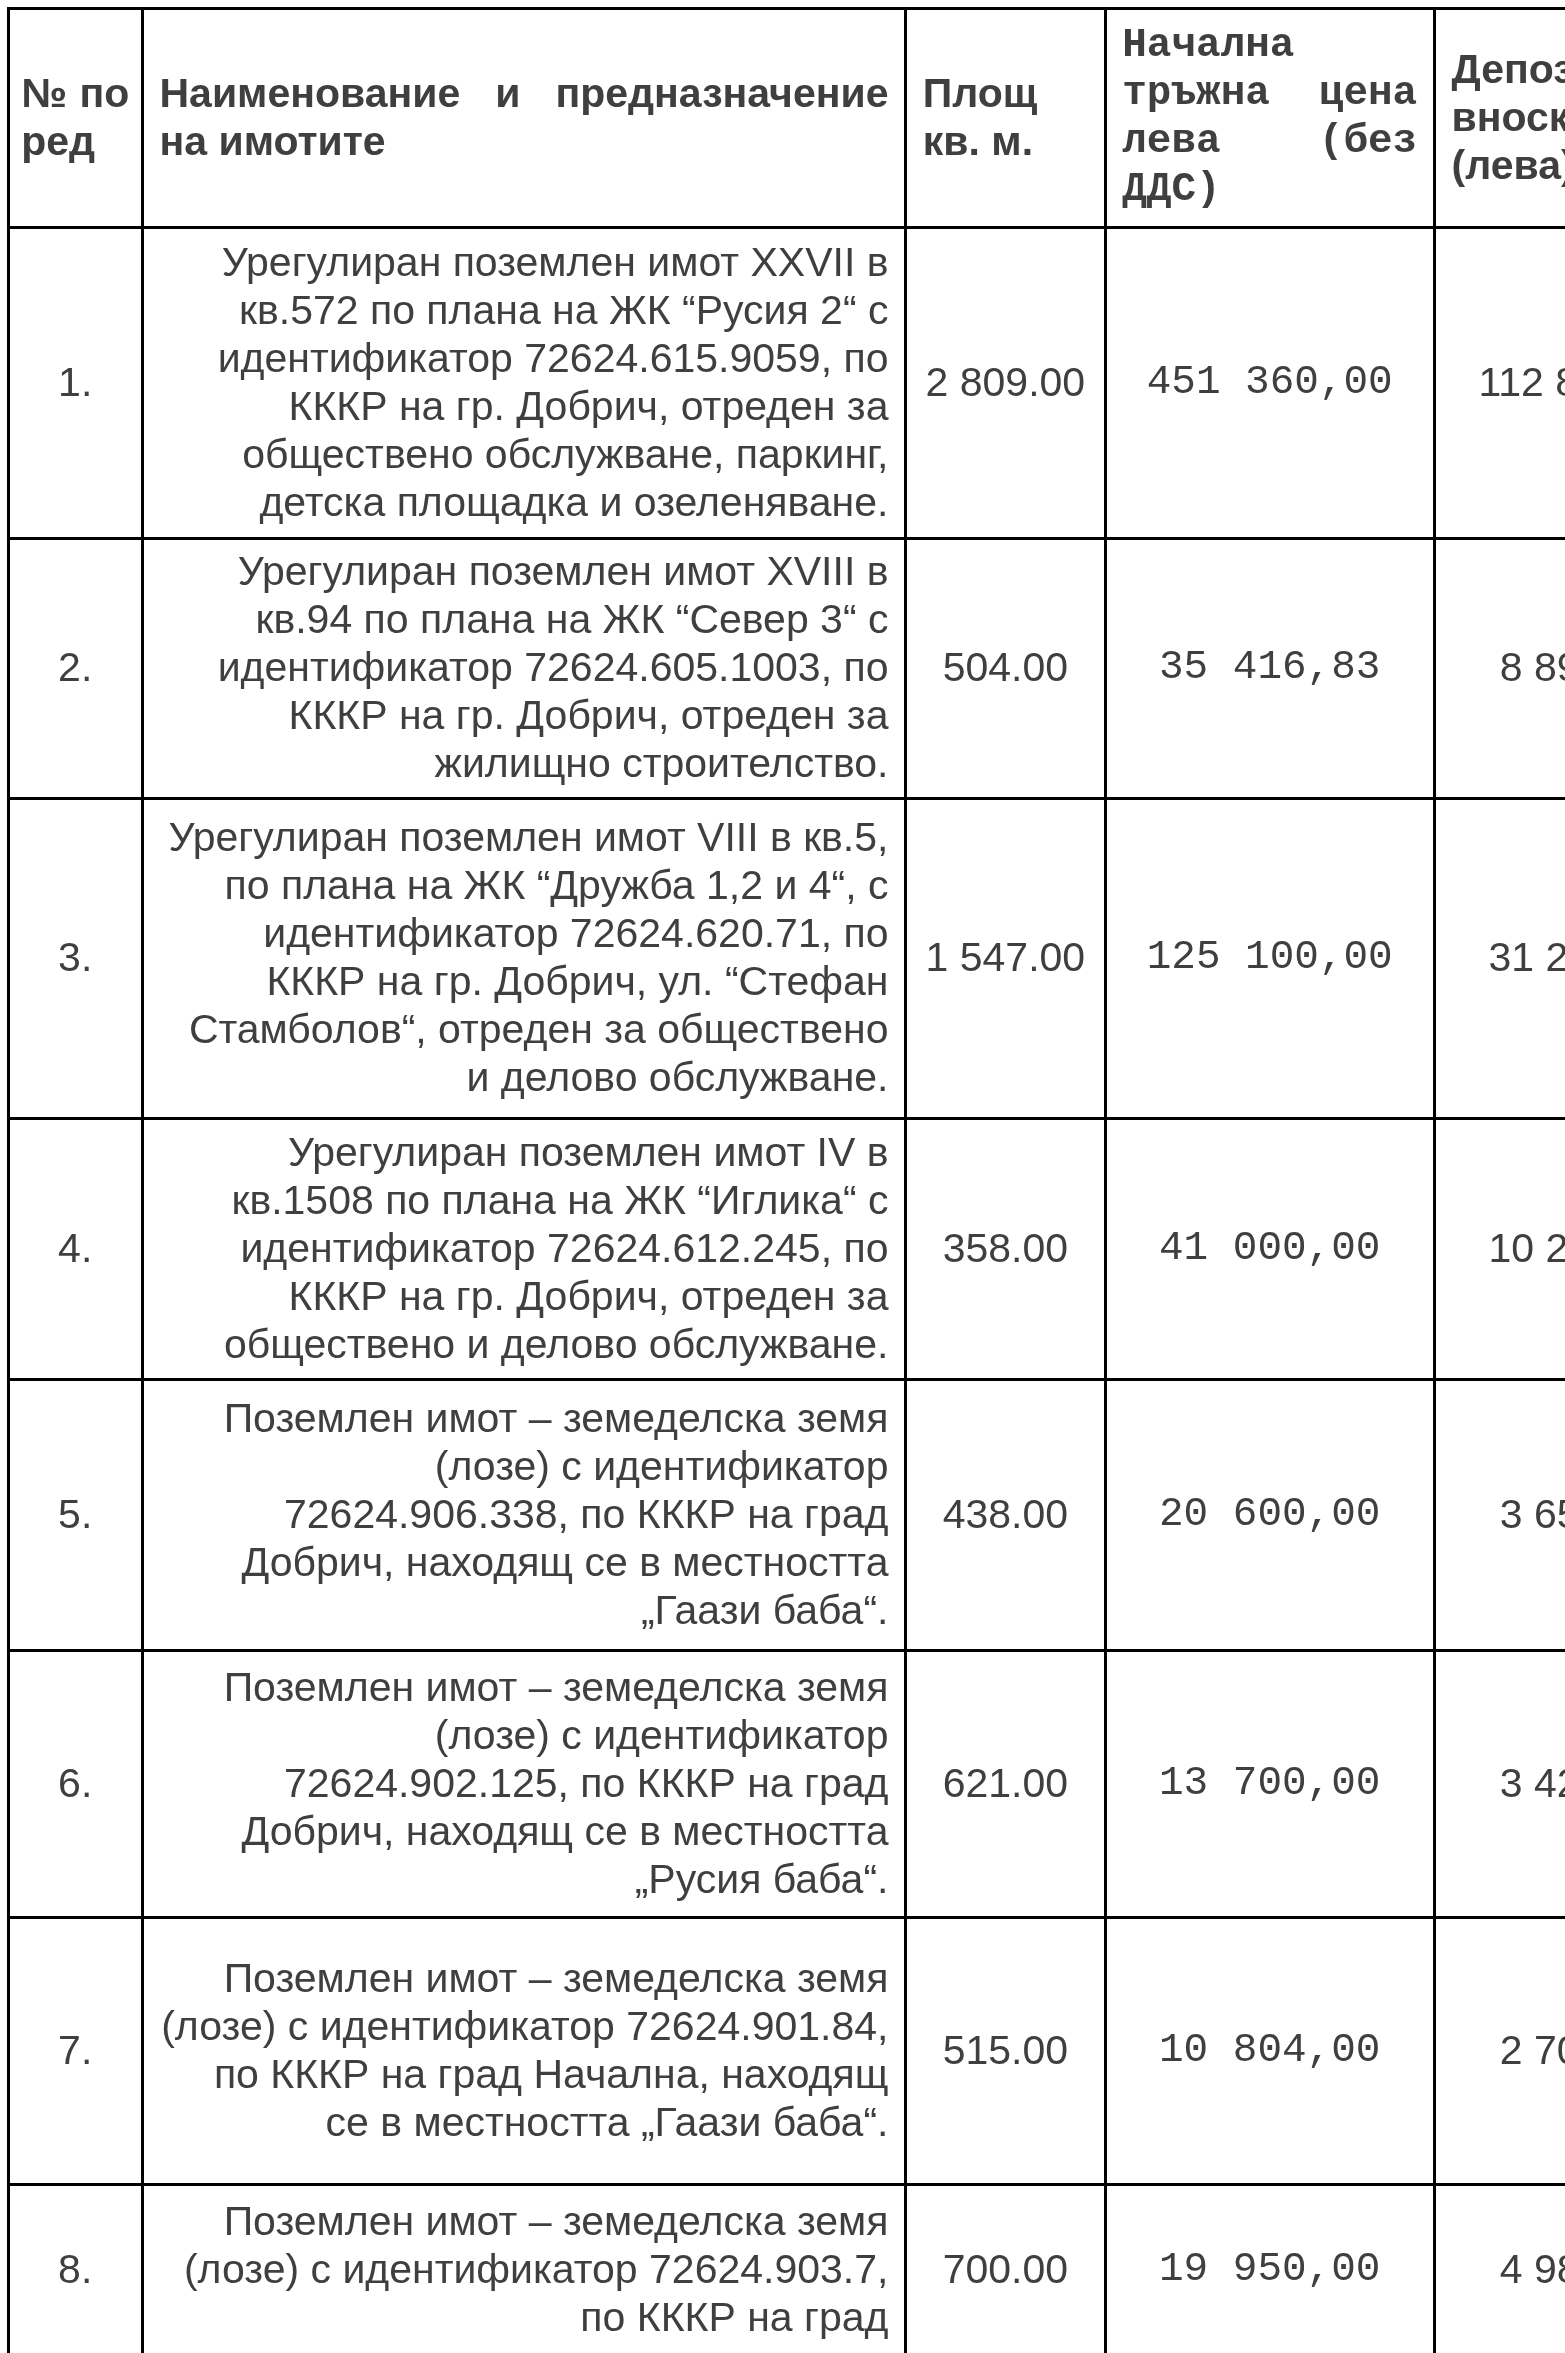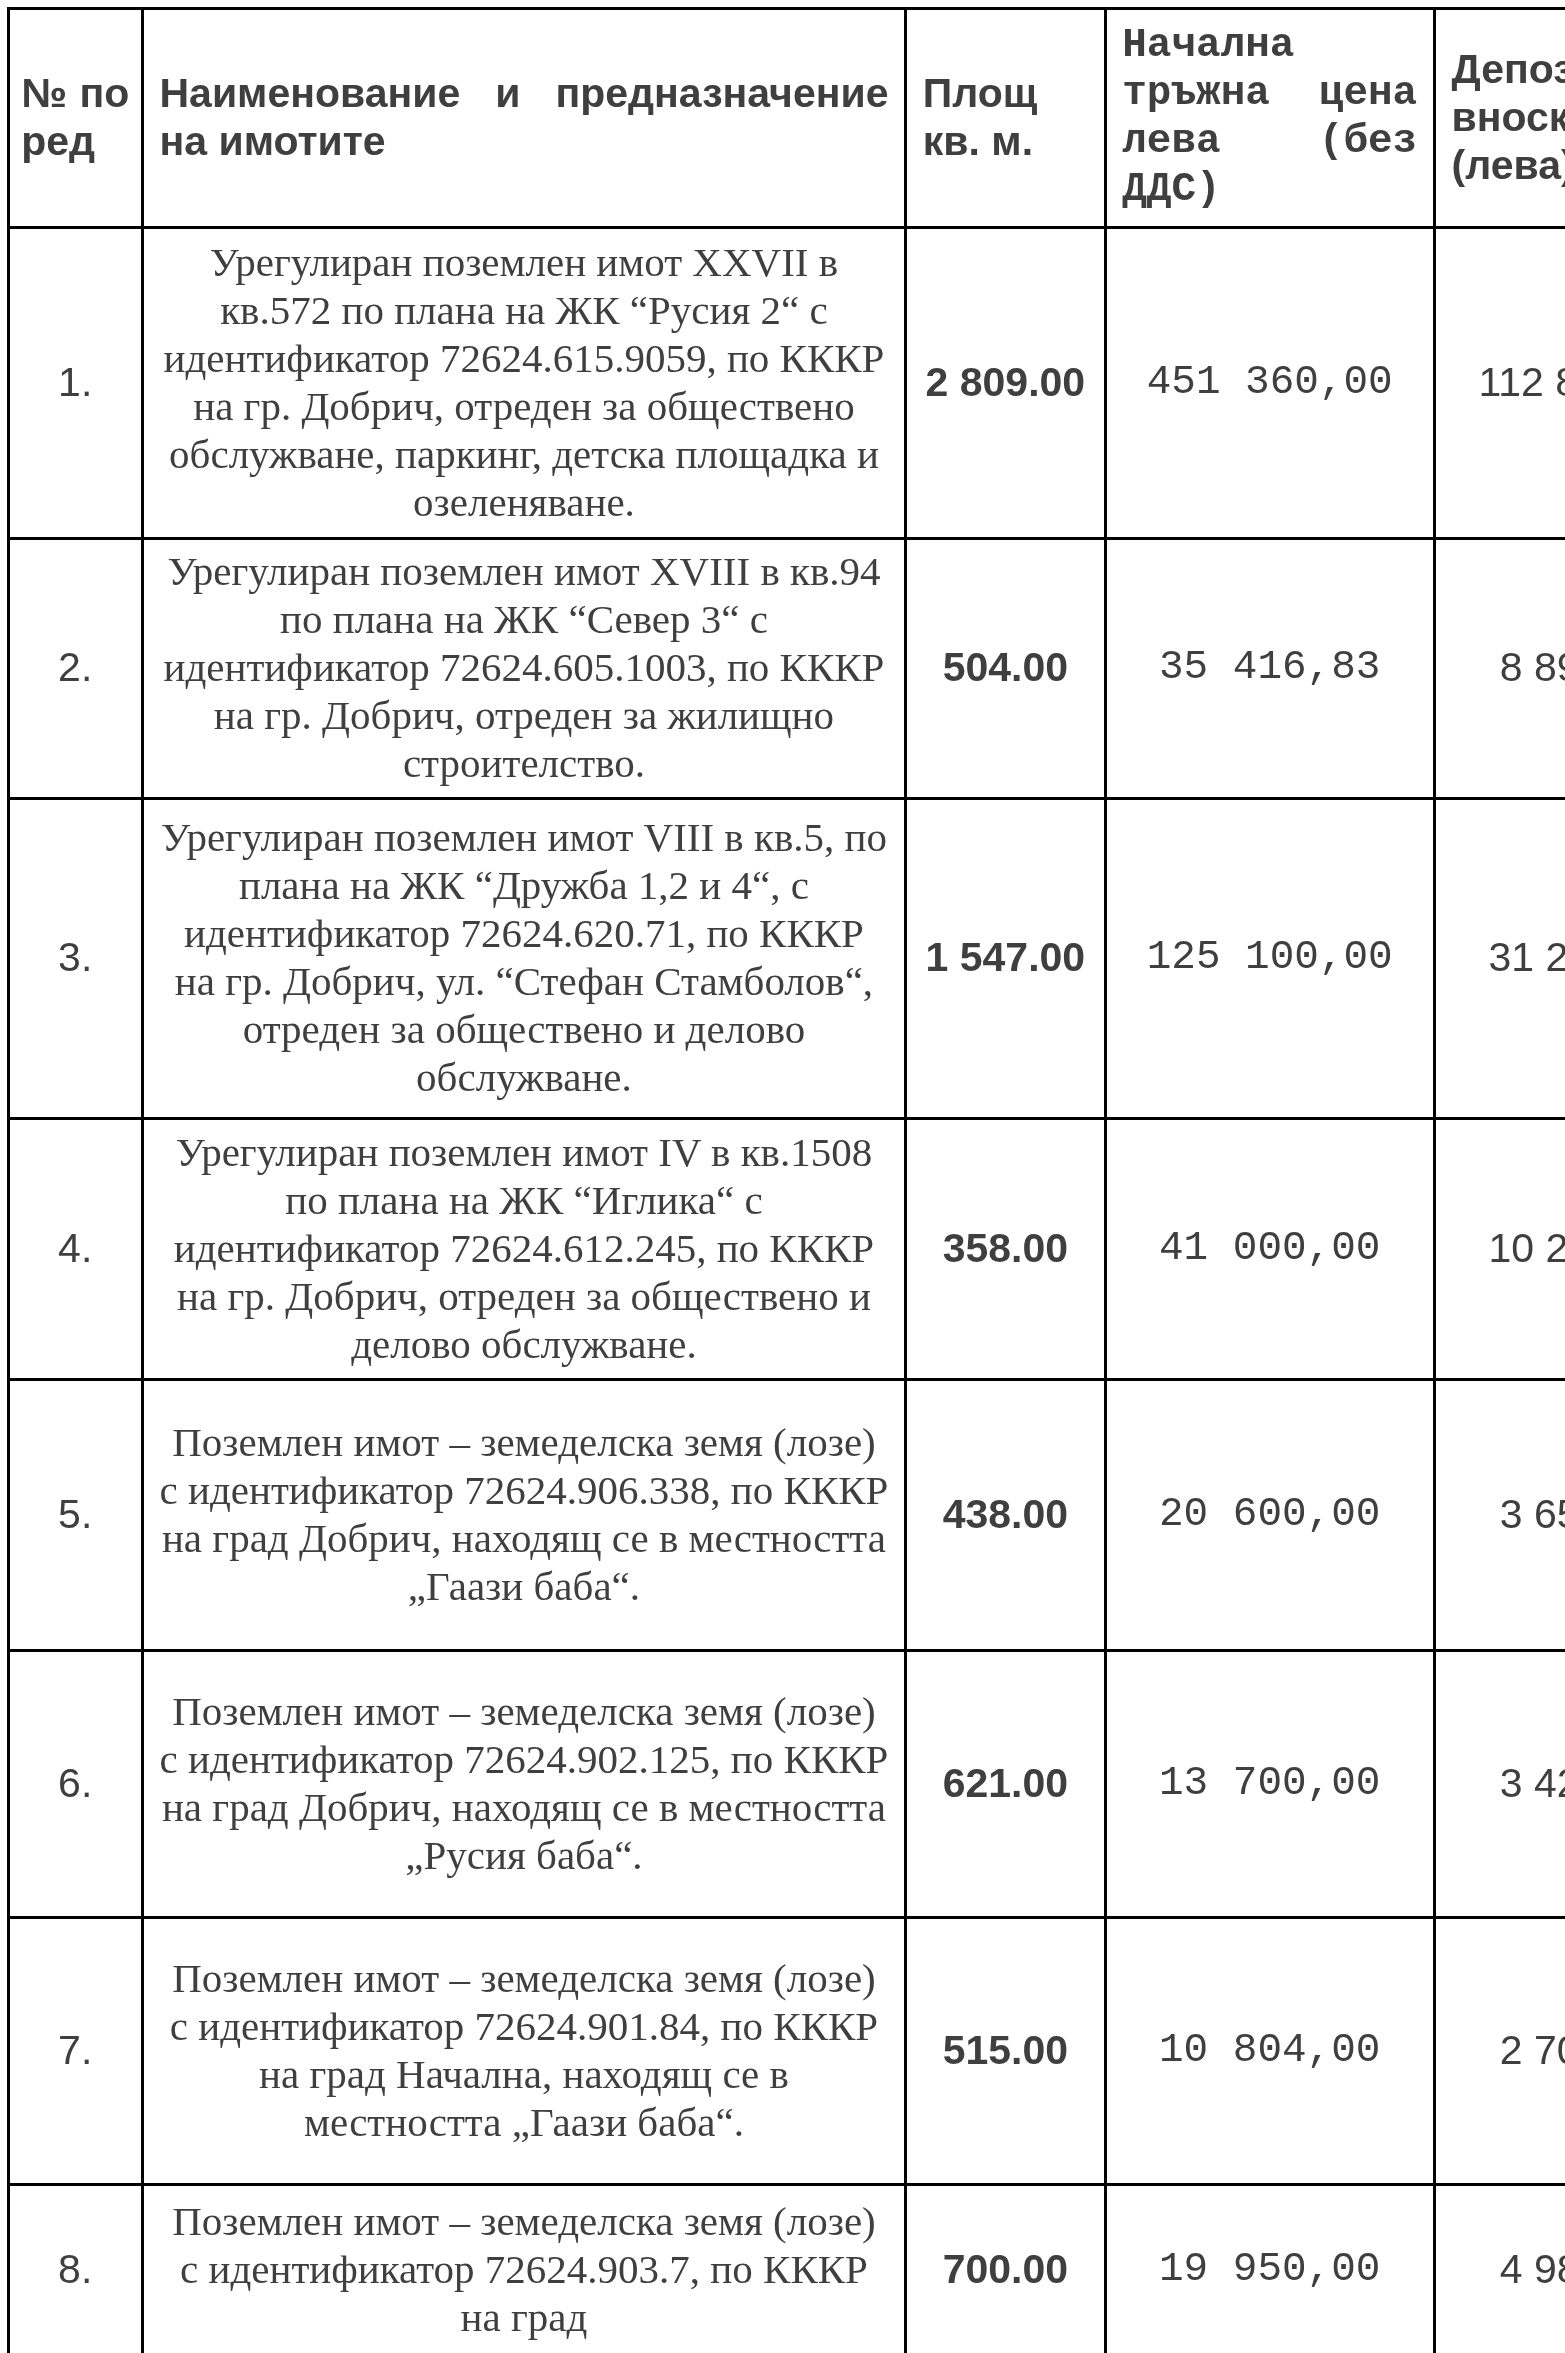--- a/index.html
+++ b/index.html
@@ -22,35 +22,34 @@
   }
   .doc-table td {
     border: 3.3px solid #000000;
     vertical-align: middle;
     font-size: 41px;
     line-height: 1.17;
     overflow: hidden;
   }
   .col-num    { width: 108px; }
   .col-name   { width: 729px; }
-  .col-area   { width: 165px; font-weight: bold; }
+  .col-area   { width: 165px; }
   .col-price  { width: 295px; font-family: Liberation Mono, monospace; }
   .col-deposit{ width: 256px; }
 
   tr.hdr td {
     font-weight: bold;
     text-align: justify;
     padding: 0 15.7px;
   }
   tr.hdr td.col-num { padding: 0 11.6px; }
 
   td.cell-name {
-    text-align: center;
+    text-align: right;
     padding: 0 15.7px;
-    font-family: Liberation Serif, serif;
   }
   td.cell-center {
     text-align: center;
     padding: 0 8.3px;
   }
 
   tr.h-hdr { height: 219px; }
   tr.h-r1  { height: 311px; }
   tr.h-r2  { height: 260px; }
   tr.h-r3  { height: 320px; }

